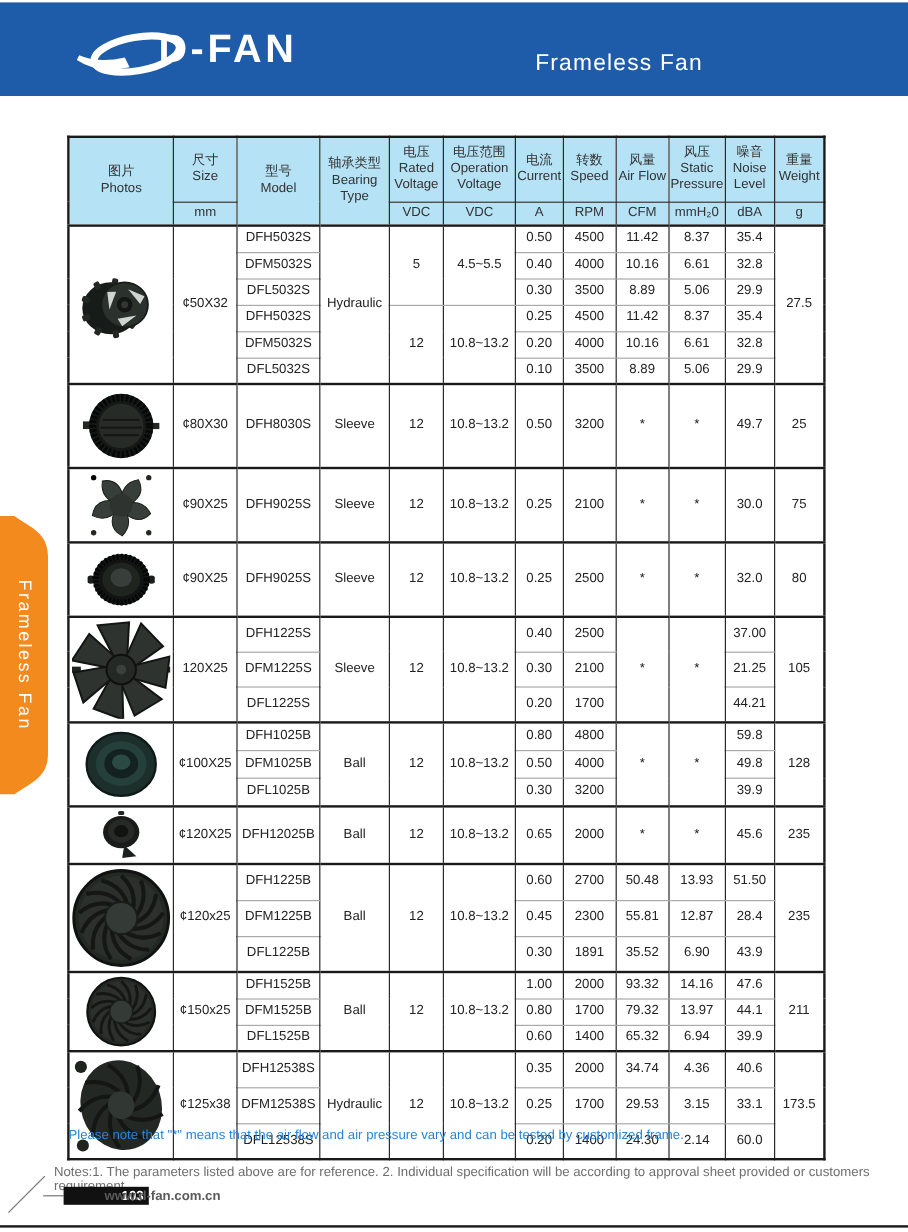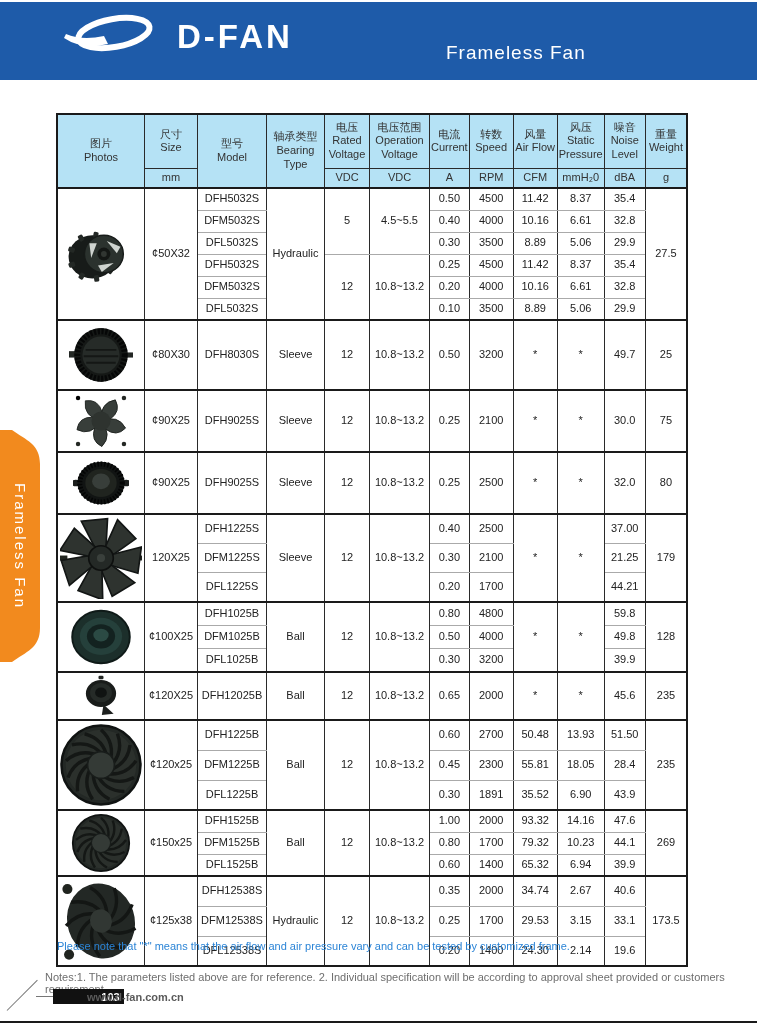--- a/index.html
+++ b/index.html
@@ -1,21 +1,21 @@
 <!DOCTYPE html>
 <html><head>
 <meta charset="utf-8">
 <style>
   html,body{margin:0;padding:0;background:#e8e8e8;}
   .page{position:relative;width:757px;height:1027px;background:#fff;overflow:hidden;
         font-family:"Liberation Sans",sans-serif;margin:0 auto;}
 
   
   .band{position:absolute;left:0;top:2px;width:757px;height:78px;background:#1e5ba9;}
-  .logo{position:absolute;left:62px;top:8px;display:flex;align-items:flex-end;gap:45px;}
+  .logo{position:absolute;left:62px;top:20px;display:flex;align-items:flex-start;}
   .logo-text{color:#fff;font-size:33px;font-weight:bold;letter-spacing:3px;margin-left:-26px;}
   .cn-title{position:absolute;left:294px;top:12px;color:#fff;font-size:40px;letter-spacing:5px;}
   .en-sub{position:absolute;left:446px;top:40px;color:#fff;font-size:19px;letter-spacing:1px;}
 
   
   .side-tab{position:absolute;left:0;top:430px;width:40px;height:232px;}
   .side-tab .lbl{position:absolute;inset:0;display:flex;align-items:center;justify-content:center;
       writing-mode:vertical-rl;color:#fff;font-size:15px;letter-spacing:2px;}
 
   
@@ -328,21 +328,21 @@
             <td class="bt" rowspan="3">120X25</td>
             <td class="bt">DFH1225S</td>
             <td class="bt" rowspan="3">Sleeve</td>
             <td class="bt" rowspan="3">12</td>
             <td class="bt" rowspan="3">10.8~13.2</td>
             <td class="bt">0.40</td>
             <td class="bt">2500</td>
             <td class="bt" rowspan="3">*</td>
             <td class="bt" rowspan="3">*</td>
             <td class="bt">37.00</td>
-            <td class="bt" rowspan="3">179</td>
+            <td class="bt" rowspan="3">105</td>
           </tr>
           <tr style="height:29px">
             <td class="">DFM1225S</td>
             <td class="">0.30</td>
             <td class="">2100</td>
             <td class="">21.25</td>
           </tr>
           <tr style="height:29px">
             <td class="">DFL1225S</td>
             <td class="">0.20</td>
@@ -464,21 +464,21 @@
             <td class="bt">50.48</td>
             <td class="bt">13.93</td>
             <td class="bt">51.50</td>
             <td class="bt" rowspan="3">235</td>
           </tr>
           <tr style="height:29px">
             <td class="">DFM1225B</td>
             <td class="">0.45</td>
             <td class="">2300</td>
             <td class="">55.81</td>
-            <td class="">18.05</td>
+            <td class="">12.87</td>
             <td class="">28.4</td>
           </tr>
           <tr style="height:29px">
             <td class="">DFL1225B</td>
             <td class="">0.30</td>
             <td class="">1891</td>
             <td class="">35.52</td>
             <td class="">6.90</td>
             <td class="">43.9</td>
           </tr>
@@ -534,28 +534,28 @@
             <td class="bt" rowspan="3">¢150x25</td>
             <td class="bt">DFH1525B</td>
             <td class="bt" rowspan="3">Ball</td>
             <td class="bt" rowspan="3">12</td>
             <td class="bt" rowspan="3">10.8~13.2</td>
             <td class="bt">1.00</td>
             <td class="bt">2000</td>
             <td class="bt">93.32</td>
             <td class="bt">14.16</td>
             <td class="bt">47.6</td>
-            <td class="bt" rowspan="3">269</td>
+            <td class="bt" rowspan="3">211</td>
           </tr>
           <tr style="height:21px">
             <td class="">DFM1525B</td>
             <td class="">0.80</td>
             <td class="">1700</td>
             <td class="">79.32</td>
-            <td class="">10.23</td>
+            <td class="">13.97</td>
             <td class="">44.1</td>
           </tr>
           <tr style="height:21px">
             <td class="">DFL1525B</td>
             <td class="">0.60</td>
             <td class="">1400</td>
             <td class="">65.32</td>
             <td class="">6.94</td>
             <td class="">39.9</td>
           </tr>
@@ -598,39 +598,39 @@
               </svg>
             </td>
             <td class="bt" rowspan="3">¢125x38</td>
             <td class="bt">DFH12538S</td>
             <td class="bt" rowspan="3">Hydraulic</td>
             <td class="bt" rowspan="3">12</td>
             <td class="bt" rowspan="3">10.8~13.2</td>
             <td class="bt">0.35</td>
             <td class="bt">2000</td>
             <td class="bt">34.74</td>
-            <td class="bt">2.67</td>
+            <td class="bt">4.36</td>
             <td class="bt">40.6</td>
             <td class="bt" rowspan="3">173.5</td>
           </tr>
           <tr style="height:29px">
             <td class="">DFM12538S</td>
             <td class="">0.25</td>
             <td class="">1700</td>
             <td class="">29.53</td>
             <td class="">3.15</td>
             <td class="">33.1</td>
           </tr>
           <tr style="height:29px">
             <td class="">DFL12538S</td>
             <td class="">0.20</td>
             <td class="">1400</td>
             <td class="">24.30</td>
             <td class="">2.14</td>
-            <td class="">19.6</td>
+            <td class="">60.0</td>
           </tr>
         </tbody>
     </table>
   </div>
 
   <div class="note-star">Please note that  "*" means that the air flow and air pressure vary and can be tested by customized frame.</div>
   <div class="notes">Notes:1. The parameters listed above are for reference.   2. Individual specification will be according to approval sheet provided or customers requirement.</div>
 
   <div class="diag-line"></div>
   <div class="horiz-line"></div>

